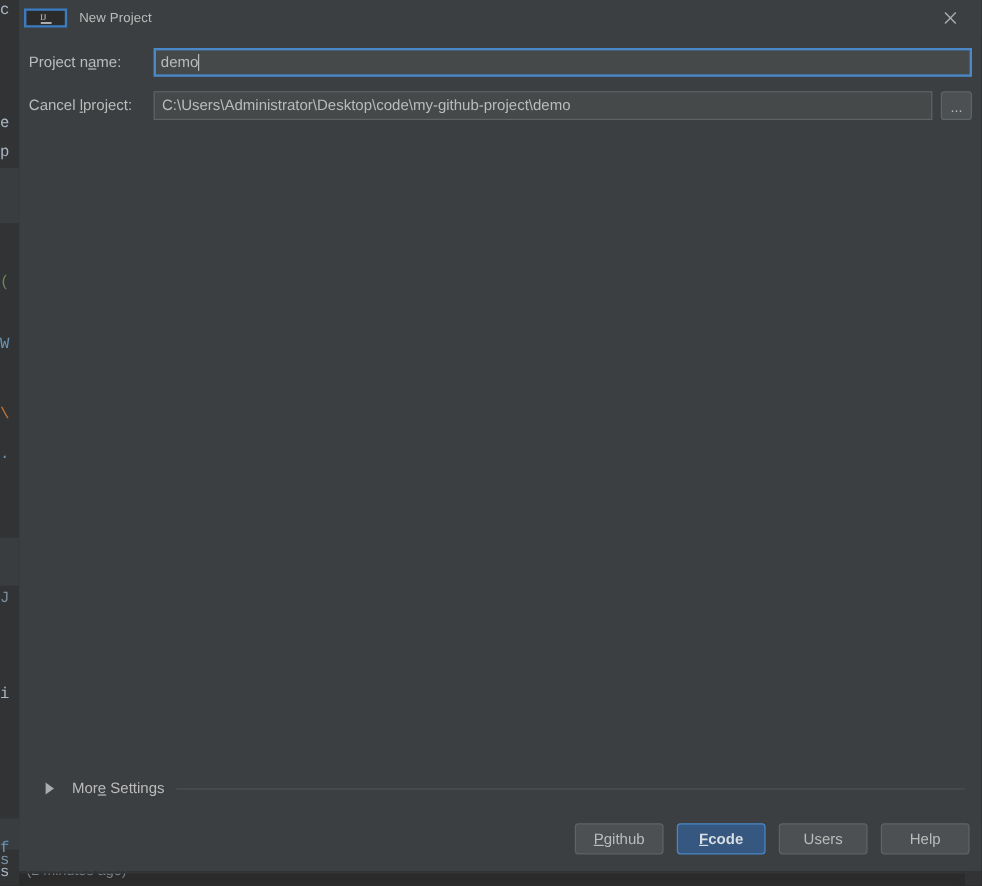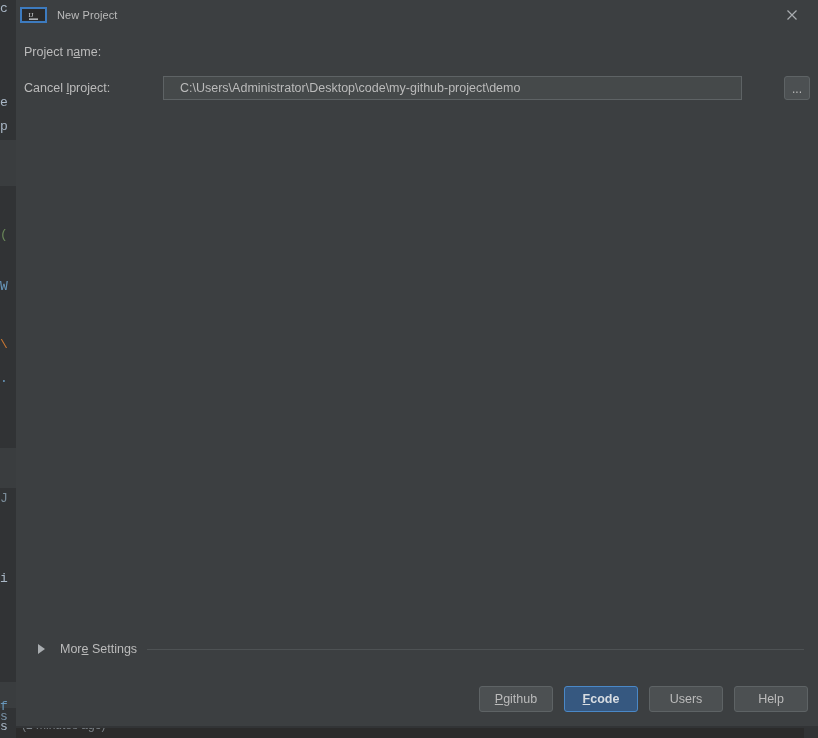--- a/index.html
+++ b/index.html
@@ -106,21 +106,21 @@
   
   #titlebar {
     position: relative;
     height: 30px;
     flex: 0 0 30px;
     display: flex;
     align-items: center;
     background: #3c3f41;
   }
   #app-icon {
-    width: 27px;
+    width: 36px;
     height: 16px;
     margin-left: 4px;
     margin-right: 10px;
     box-sizing: border-box;
     border: 2px solid #3d7bbf;
     background: #2b2b2b;
     display: flex;
     align-items: center;
     justify-content: center;
   }
@@ -146,41 +146,40 @@
   
   #form-area {
     padding: 8px 8px 0 8px;
     flex: 0 0 auto;
   }
   .form-row {
     display: flex;
     align-items: center;
     height: 28px;
     margin-bottom: 8px;
-    gap: 35px;
   }
   .form-label {
     width: 104px;
     flex: 0 0 104px;
     font-size: 12.5px;
     color: #bbbbbb;
     text-align: left;
   }
   .mn { text-decoration: underline; }
 
   .text-input {
     flex: 1 1 auto;
     height: 24px;
     box-sizing: border-box;
     background: #45494a;
     border: 1px solid #5e6365;
     color: #bbbbbb;
     font-family: "Liberation Sans", sans-serif;
     font-size: 12.5px;
-    padding: 0 16px;
+    padding: 0 6px;
     outline: none;
     line-height: 22px;
   }
   .text-input.focused {
     border: 2px solid #4a88c7;
     background: #45494a;
     padding: 0 4px;
   }
   .caret {
     display: inline-block;
@@ -214,21 +213,21 @@
   
   #filler { flex: 1 1 auto; }
 
   
   #more-settings-row {
     display: flex;
     align-items: center;
     padding: 0 14px 0 22px;
     height: 22px;
     flex: 0 0 22px;
-    margin-bottom: 26px;
+    margin-bottom: 18px;
     cursor: pointer;
   }
   #disclosure-triangle {
     width: 0; height: 0;
     border-top: 5px solid transparent;
     border-bottom: 5px solid transparent;
     border-left: 7px solid #a9adb0;
     margin-right: 8px;
     flex: 0 0 7px;
   }
@@ -335,20 +334,24 @@
       </svg>
     </div>
   </div>
 
   <div id="form-area">
 
     <div class="form-row">
       <div class="form-label">
         <span>Project n</span><span class="mn">a</span><span>me:</span>
       </div>
+      <div class="text-input focused" style="display:flex;align-items:center;">
+        <span>demo</span>
+          <span class="caret"></span>
+      </div>
     </div>
 
     <div class="form-row">
       <div class="form-label">
         <span>Cancel </span><span class="mn">l</span><span>project:</span>
       </div>
       <div class="text-input" style="display:flex;align-items:center;">
         <span>C:\Users\Administrator\Desktop\code\my-github-project\demo</span>
       </div>
       <div class="browse-button">...</div>

